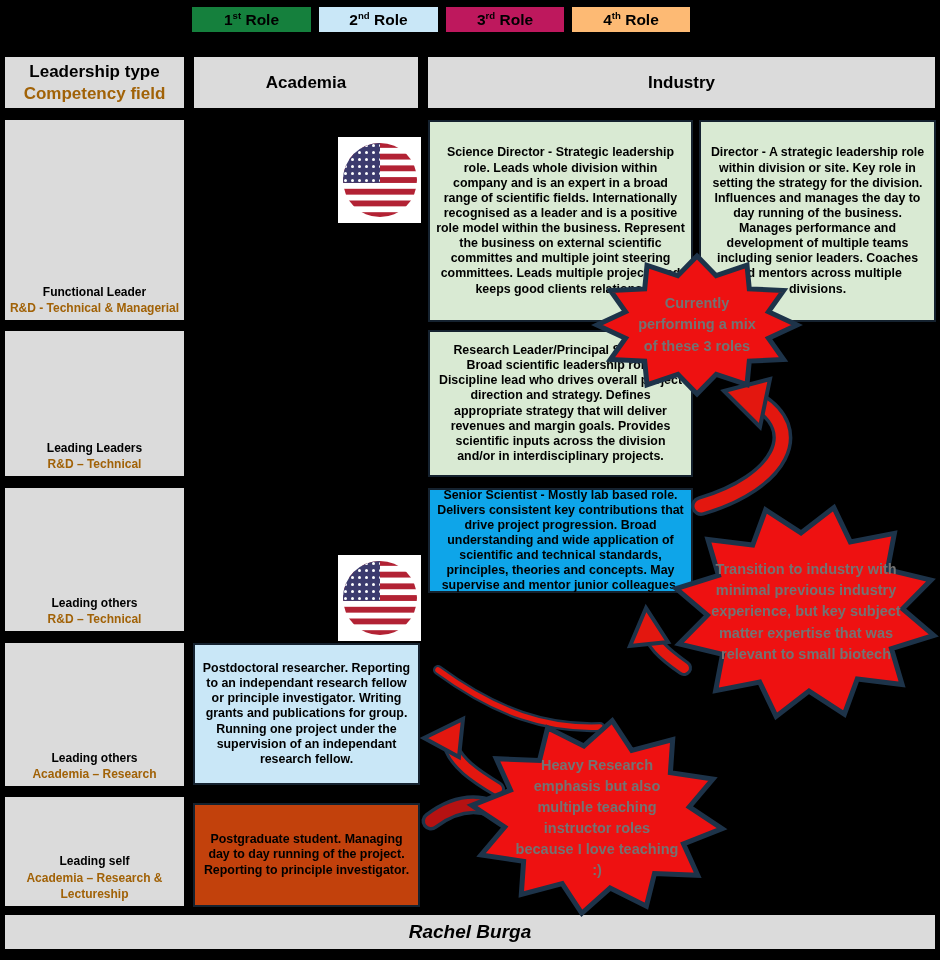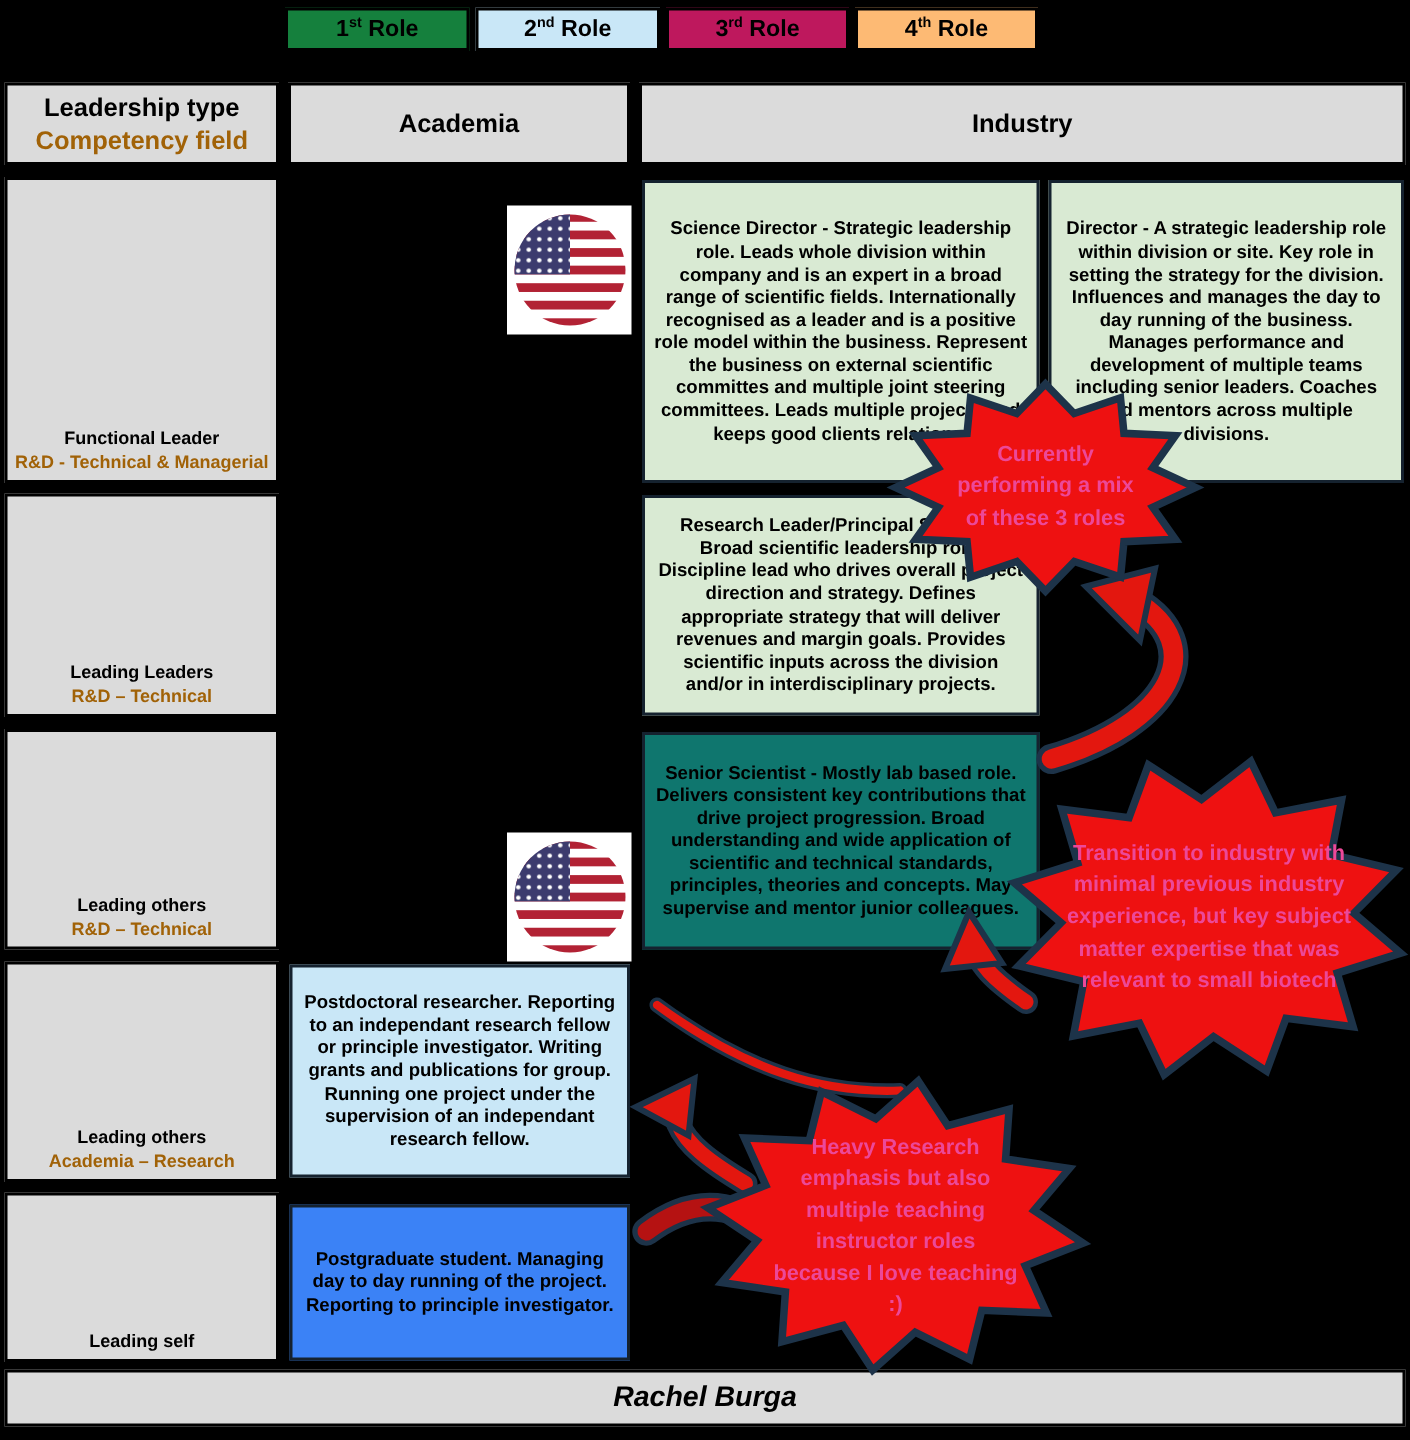--- a/index.html
+++ b/index.html
@@ -14,21 +14,21 @@
   .box{position:absolute;border:2px solid #15222f;box-sizing:border-box;
        display:flex;align-items:center;justify-content:center;text-align:center;
        padding:4px 6px;font-size:12.4px;line-height:1.22;color:#000;z-index:1;}
   .lg{position:absolute;top:5px;height:29px;border:2px solid #000;box-sizing:border-box;
       display:flex;align-items:center;justify-content:center;font-size:15.5px;color:#000;}
   .lg sup{font-size:62%;line-height:0;}
   .flag{position:absolute;width:83px;height:86px;background:#fff;z-index:2;
         display:flex;align-items:center;justify-content:center;}
   .overlay{position:absolute;left:0;top:0;z-index:4;pointer-events:none;}
   .sb-text{position:absolute;z-index:5;display:flex;align-items:center;justify-content:center;
-           text-align:center;font-size:14.5px;line-height:1.45;color:#ec4899;pointer-events:none;}
+           text-align:center;font-size:14.5px;line-height:1.45;color:#737373;pointer-events:none;}
   .footer{font-style:italic;font-size:19px;}
 </style>
 </head>
 <body>
 
 <div class="lg" style="left: 190px; width: 123px; background: #15803d;">
   <span><span>1</span><sup>st</sup>&nbsp;<span>Role</span></span>
 </div>
 <div class="lg" style="left: 317px; width: 123px; background: rgb(201, 231, 247);">
   <span><span>2</span><sup>nd</sup>&nbsp;<span>Role</span></span>
@@ -62,38 +62,39 @@
 <div class="cell rowlab" style="left:3px;top:486px;width:183px;height:147px;">
   <span>Leading others</span>
   <span class="blue">R&amp;D – Technical</span>
 </div>
 <div class="cell rowlab" style="left:3px;top:641px;width:183px;height:147px;">
   <span>Leading others</span>
   <span class="blue">Academia – Research</span>
 </div>
 <div class="cell rowlab" style="left:3px;top:795px;width:183px;height:113px;">
   <span>Leading self</span>
+  <span class="blue">Academia – Research &amp; Lectureship</span>
 </div>
 
 <div class="box" style="left: 428px; top: 120px; width: 265px; height: 202px; background: rgb(217, 234, 211);">
   <span>Science Director - Strategic leadership role. Leads whole division within company and is an expert in a broad range of scientific fields. Internationally recognised as a leader and is a positive role model within the business. Represent the business on external scientific committes and multiple joint steering committees. Leads multiple projects and keeps good clients relations.</span>
 </div>
 <div class="box" style="left: 699px; top: 120px; width: 237px; height: 202px; background: rgb(217, 234, 211);">
   <span>Director - A strategic leadership role within division or site. Key role in setting the strategy for the division. Influences and manages the day to day running of the business. Manages performance and development of multiple teams including senior leaders. Coaches and mentors across multiple divisions.</span>
 </div>
 <div class="box" style="left: 428px; top: 330px; width: 265px; height: 147px; background: rgb(217, 234, 211);">
   <span>Research Leader/Principal Scientist. Broad scientific leadership role. Discipline lead who drives overall project direction and strategy. Defines appropriate strategy that will deliver revenues and margin goals. Provides scientific inputs across the division and/or in interdisciplinary projects.</span>
 </div>
-<div class="box" style="left: 428px; top: 488px; width: 265px; height: 145px; background: #0f766e;">
+<div class="box" style="left: 428px; top: 488px; width: 265px; height: 105px; background: #0ea5e9;">
   <span>Senior Scientist - Mostly lab based role. Delivers consistent key contributions that drive project progression. Broad understanding and wide application of scientific and technical standards, principles, theories and concepts. May supervise and mentor junior colleagues.</span>
 </div>
 <div class="box" style="left: 193px; top: 643px; width: 227px; height: 142px; background: rgb(201, 231, 247);">
   <span>Postdoctoral researcher. Reporting to an independant research fellow or principle investigator. Writing grants and publications for group. Running one project under the supervision of an independant research fellow.</span>
 </div>
-<div class="box" style="left: 193px; top: 803px; width: 227px; height: 104px; background: #3b82f6;">
+<div class="box" style="left: 193px; top: 803px; width: 227px; height: 104px; background: #c2410c;">
   <span>Postgraduate student. Managing day to day running of the project. Reporting to principle investigator.</span>
 </div>
 
 <div class="cell footer" style="left:3px;top:913px;width:934px;height:38px;">
   <span>Rachel Burga</span>
 </div>
 
 <div class="flag" style="left:338px;top:137px;">
   <svg width="76" height="76" viewBox="0 0 76 76">
     <defs>

